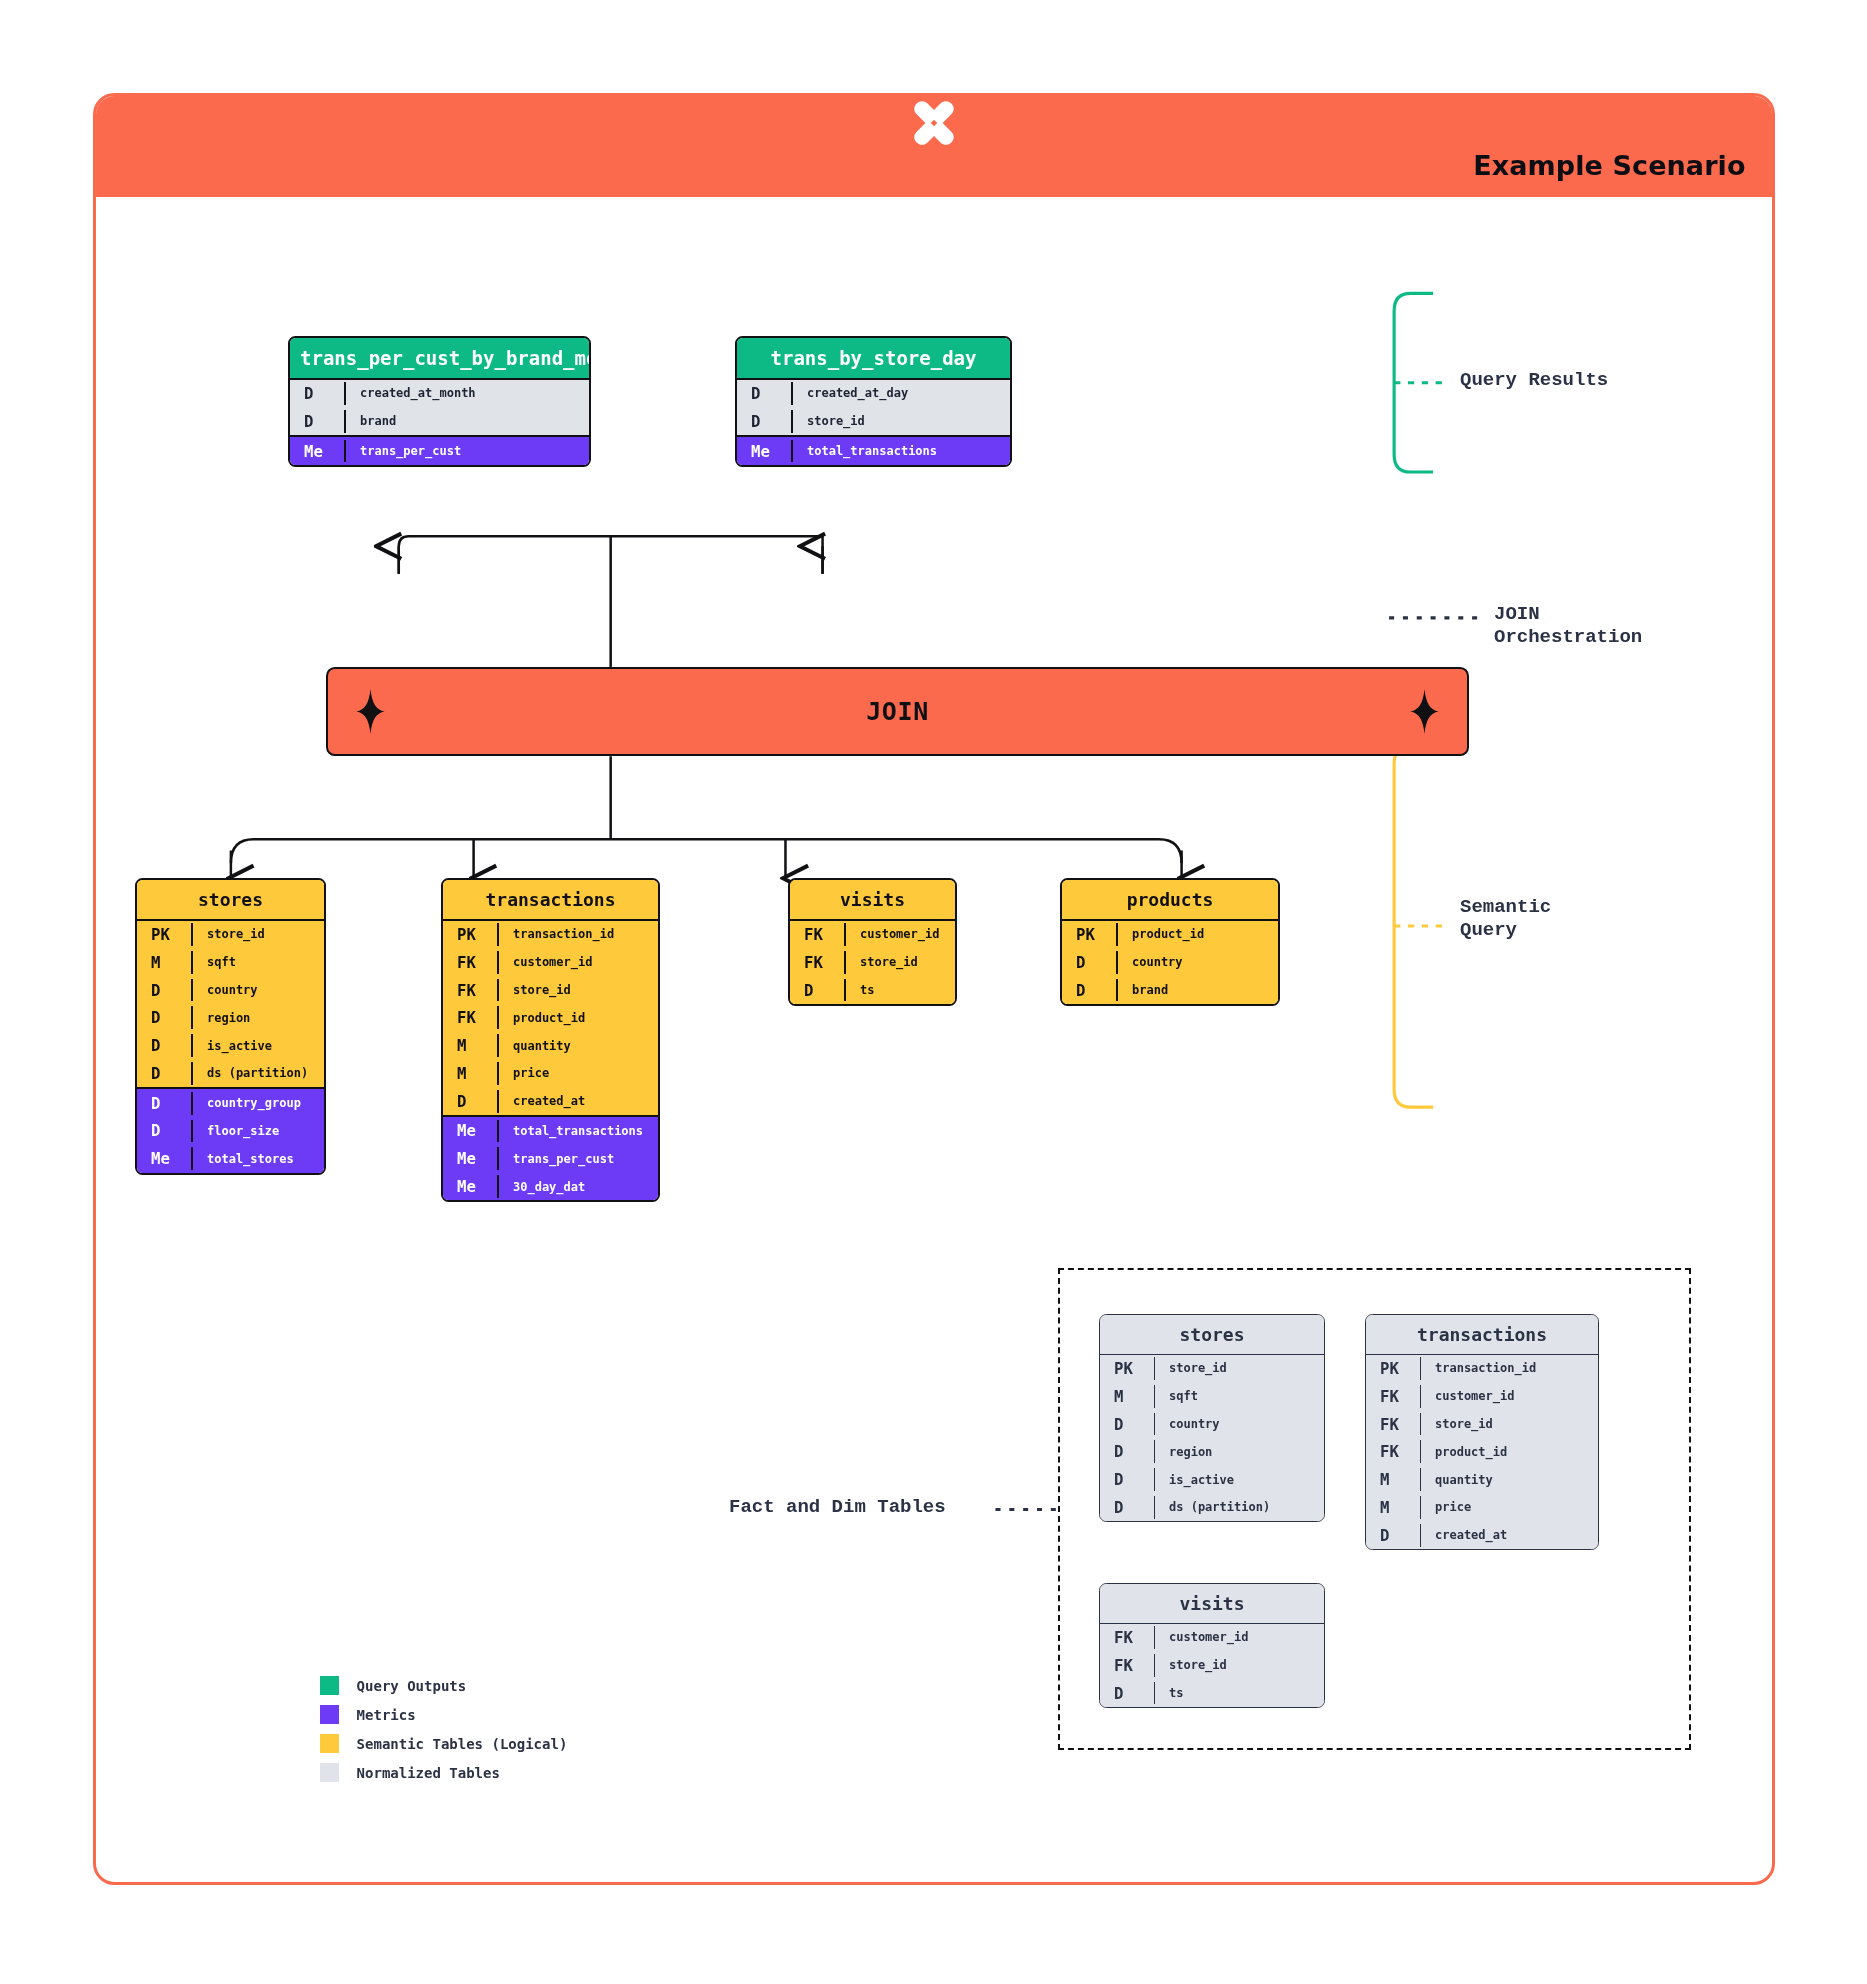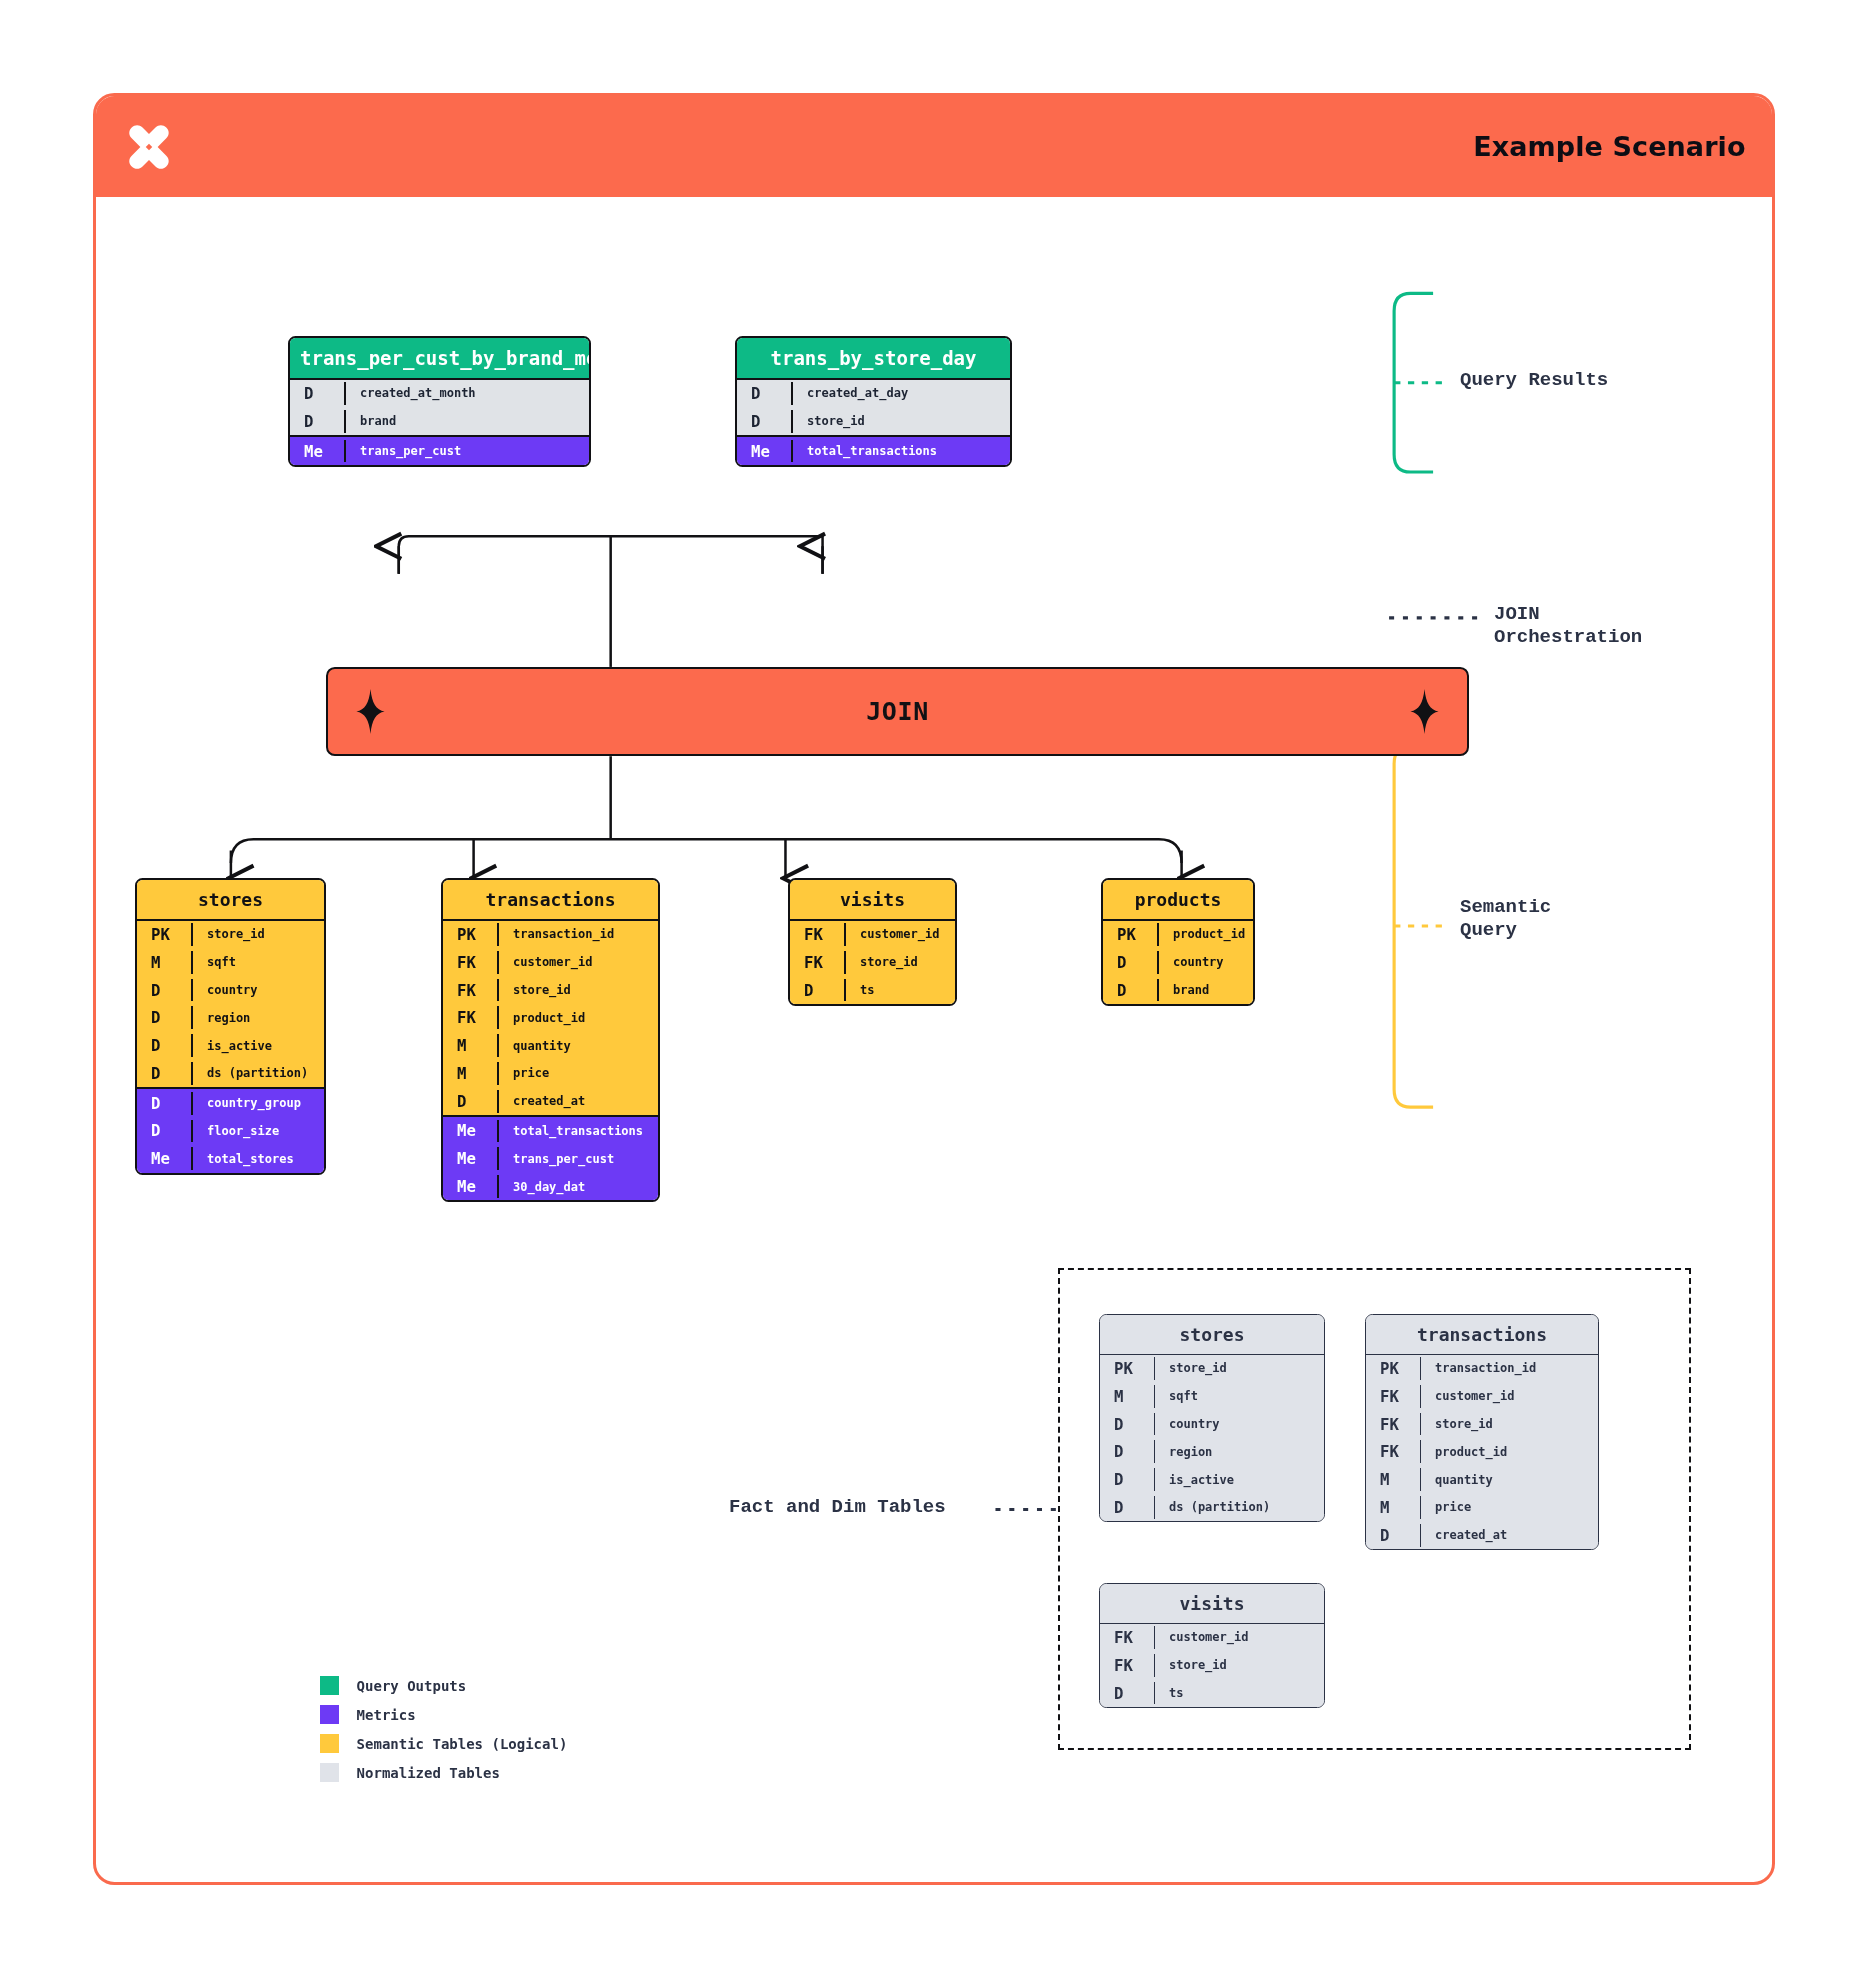--- a/index.html
+++ b/index.html
@@ -19,20 +19,21 @@
     border-radius: 21.4px;
     background: #ffffff;
     overflow: hidden;
   }
   .card-header {
     position: absolute; left: 0; top: 0;
     width: 100%; height: 101px;
     background: #fc6a4d;
     display: flex; align-items: center;
     padding: 0 26.4px;
+    flex-direction: column;
   }
   .logo { width: 54px; height: 54px; }
   .card-title {
     margin-left: auto;
     color: #0d0d14;
     font-family: "DejaVu Sans", sans-serif;
     font-size: 27px;
     font-weight: bold;
     letter-spacing: 0.1px;
   }
@@ -338,21 +339,21 @@
             <span class="tkey">FK</span>
             <span class="tval">store_id</span>
           </div>
         <div class="trow">
             <span class="tkey">D</span>
             <span class="tval">ts</span>
           </div>
       </div>
     </div>
 
-    <div class="tbl t-yellow" style="left:1005px; top:782px; width:154px;">
+    <div class="tbl t-yellow" style="left:964px; top:782px; width:220px;">
       <div class="tbl-head">products</div>
       <div class="tbl-rows sec-dim">
         <div class="trow">
             <span class="tkey">PK</span>
             <span class="tval">product_id</span>
           </div>
         <div class="trow">
             <span class="tkey">D</span>
             <span class="tval">country</span>
           </div>

